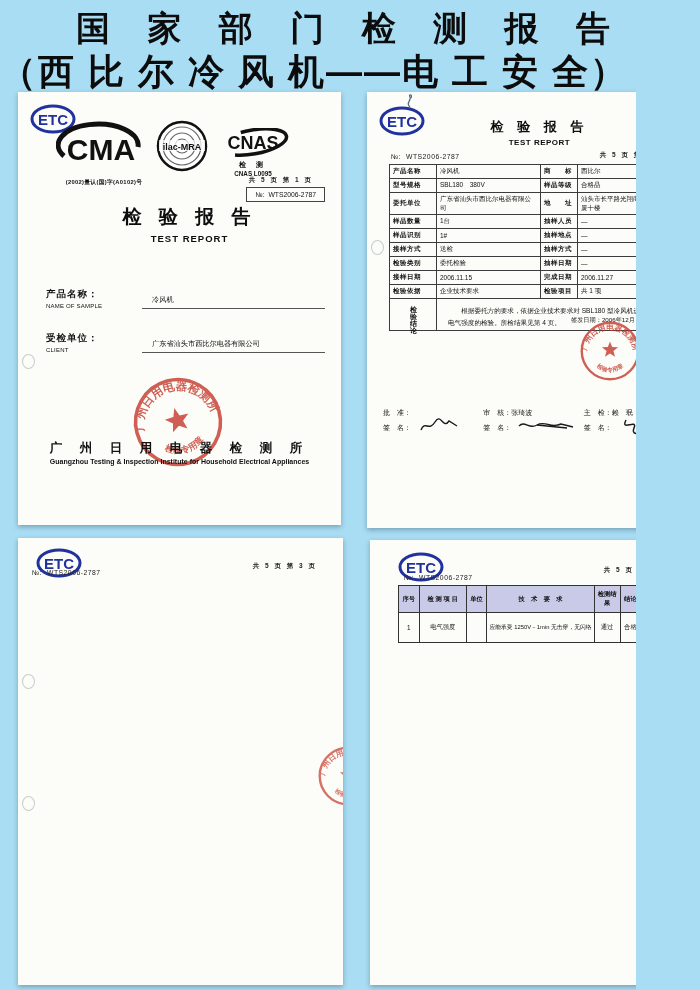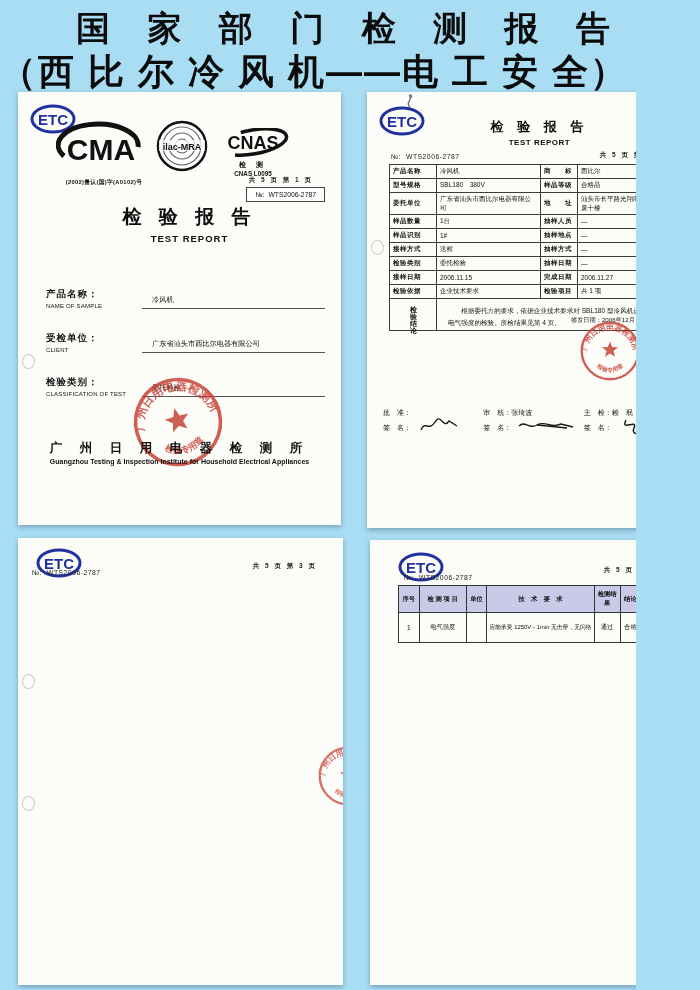--- a/index.html
+++ b/index.html
@@ -110,29 +110,20 @@
     </div>
     <div class="field" style="top:240px">
       <div class="flabels">
         <div class="fcn">受检单位：</div>
         <div class="fen">CLIENT</div>
       </div>
       <div class="fline">
           <span class="fval">广东省汕头市西比尔电器有限公司</span>
         </div>
     </div>
-    <div class="field" style="top:284px">
-      <div class="flabels">
-        <div class="fcn">检验类别：</div>
-        <div class="fen">CLASSIFICATION OF TEST</div>
-      </div>
-      <div class="fline">
-          <span class="fval">委托检验</span>
-        </div>
-    </div>
 
     <svg class="abs stamp" style="left:112px;top:282px;transform:rotate(-15deg)" width="96" height="96" viewBox="0 0 120 120">
       <defs>
         <path id="sa1" d="M16,64 A44,44 0 1 1 104,64"></path>
         <path id="sb1" d="M26,78 A38,38 0 0 0 94,78"></path>
       </defs>
       <circle cx="60" cy="60" r="53" fill="none" stroke="currentColor" stroke-width="4.5"></circle>
       <text font-size="14.5" font-weight="bold" fill="currentColor"><textPath href="#sa1" startOffset="50%" text-anchor="middle">广州日用电器检测所</textPath></text>
       <polygon fill="currentColor" points="60,42 64,52.5 75.2,53.1 66.5,60.1 69.4,70.9 60,64.8 50.6,70.9 53.5,60.1 44.8,53.1 56,52.5"></polygon>
       <text font-size="11" font-weight="bold" fill="currentColor"><textPath href="#sb1" startOffset="50%" text-anchor="middle">检验专用章</textPath></text>

